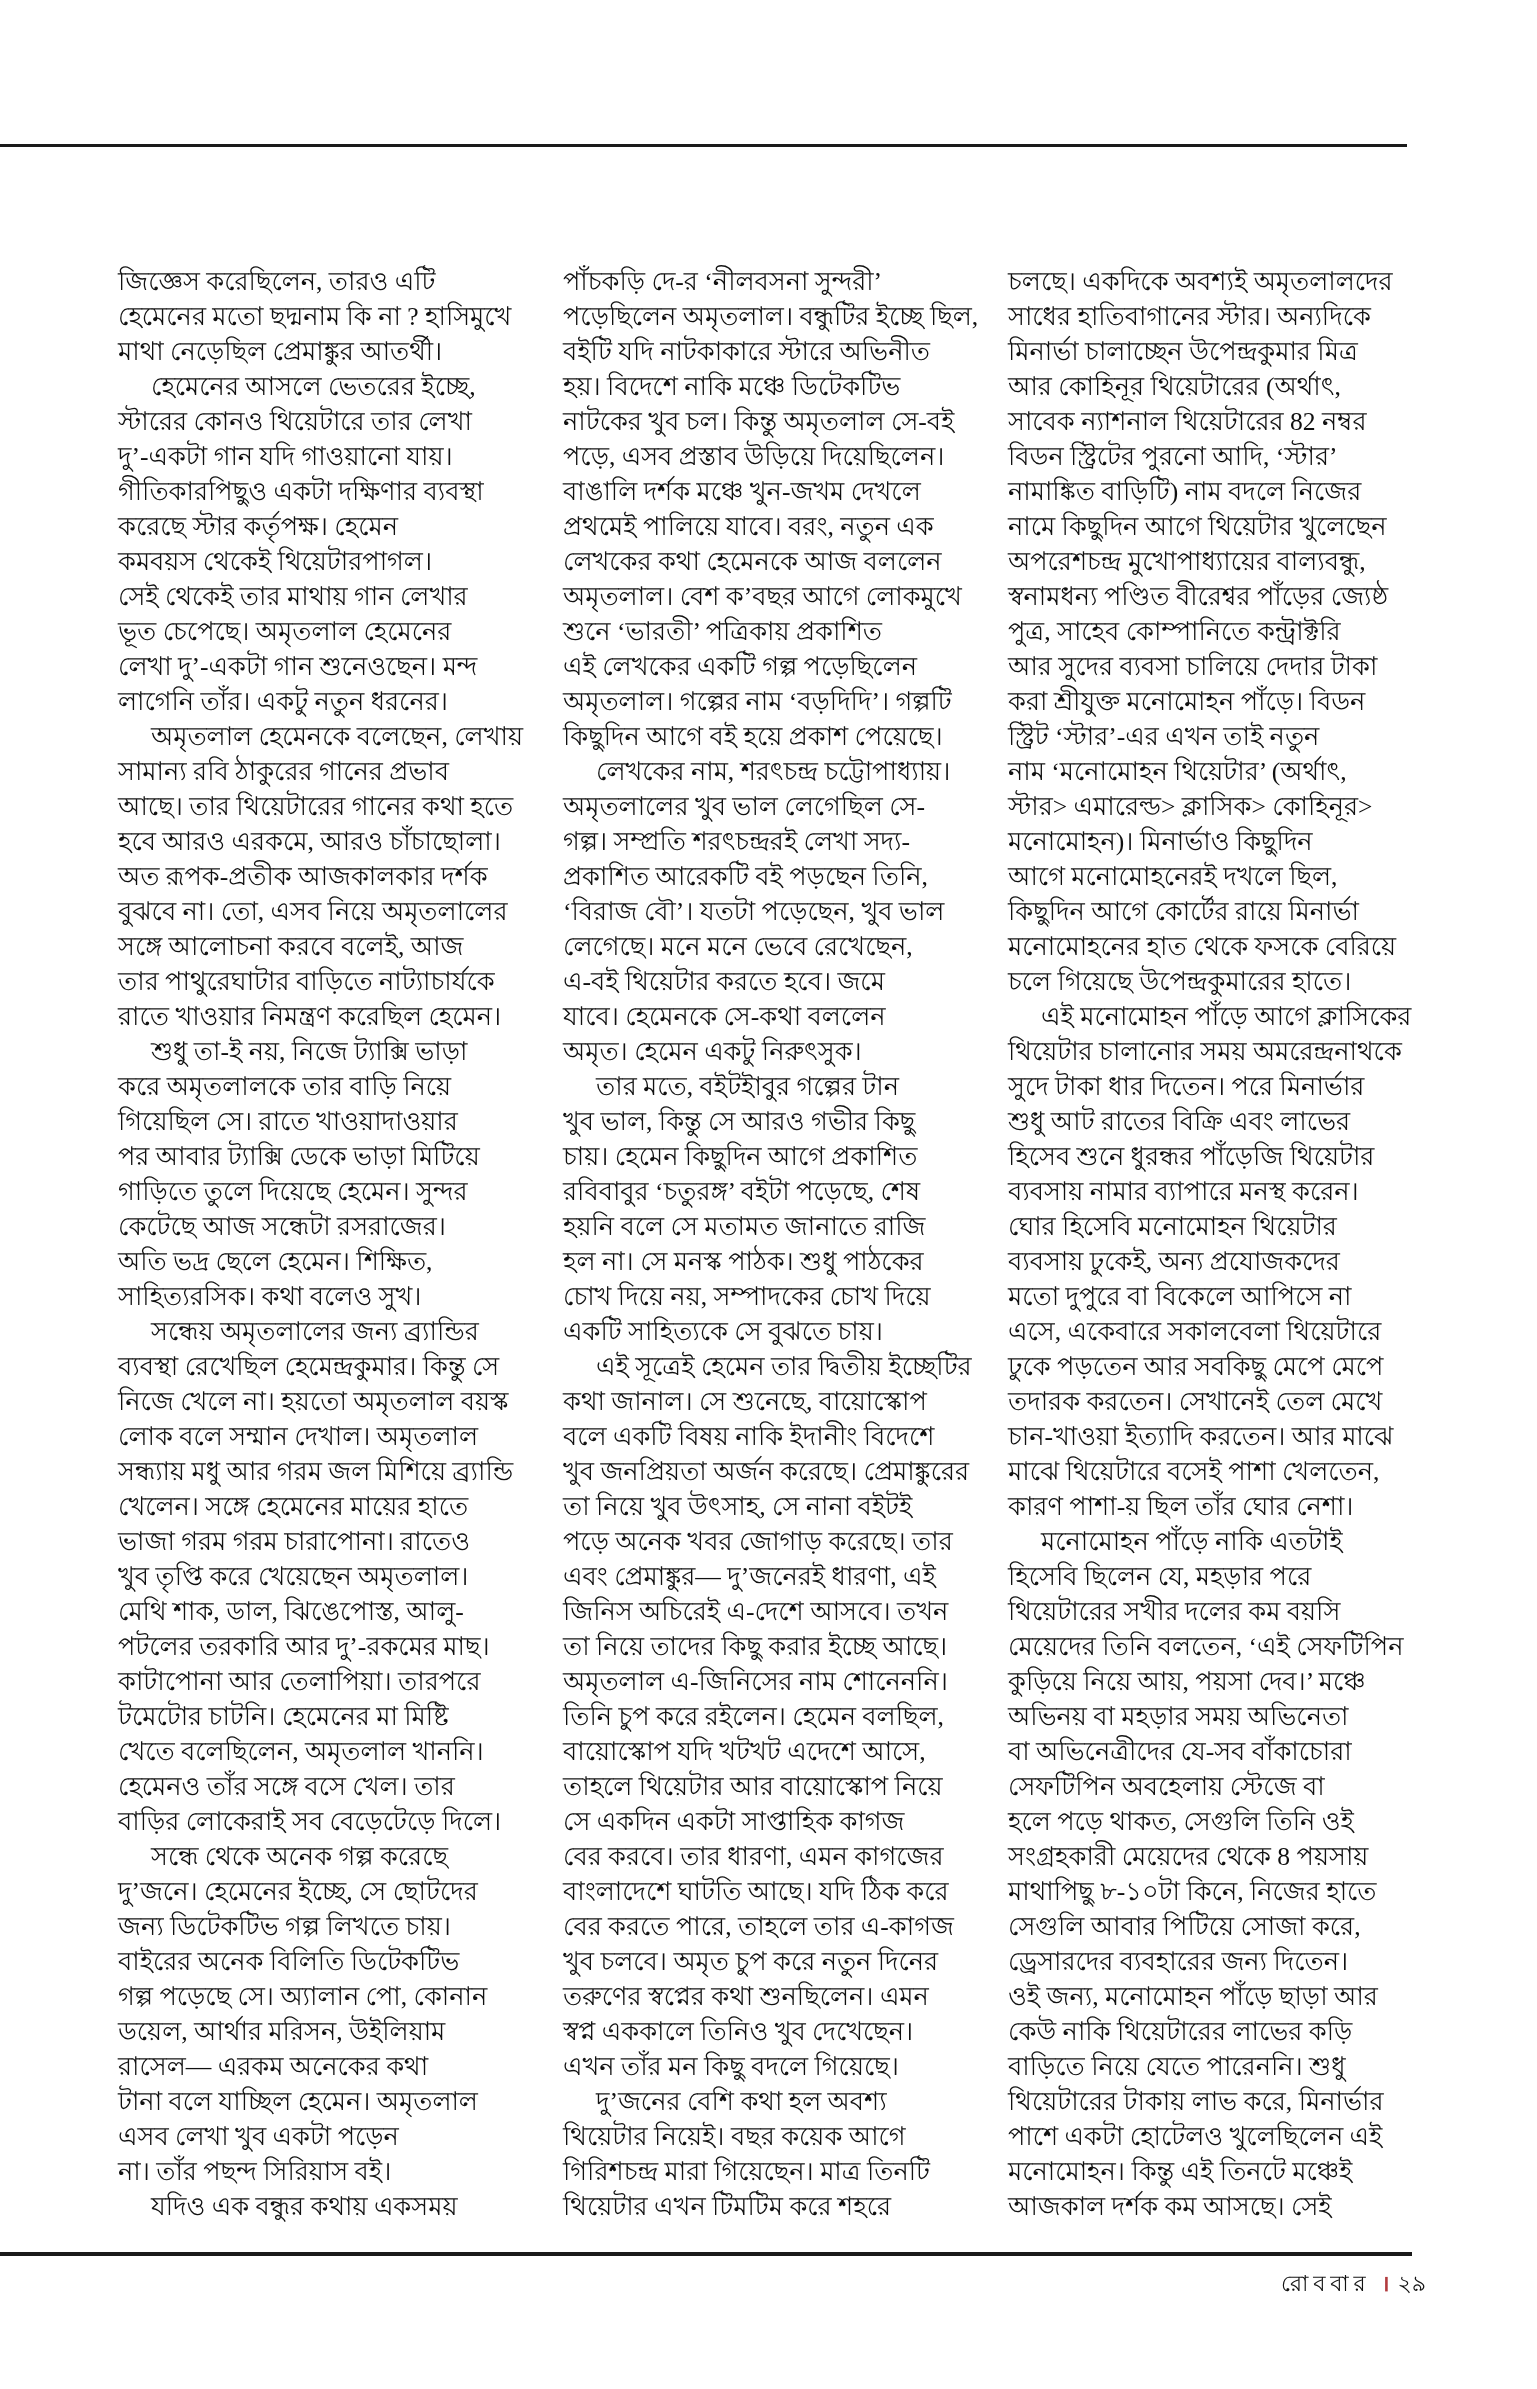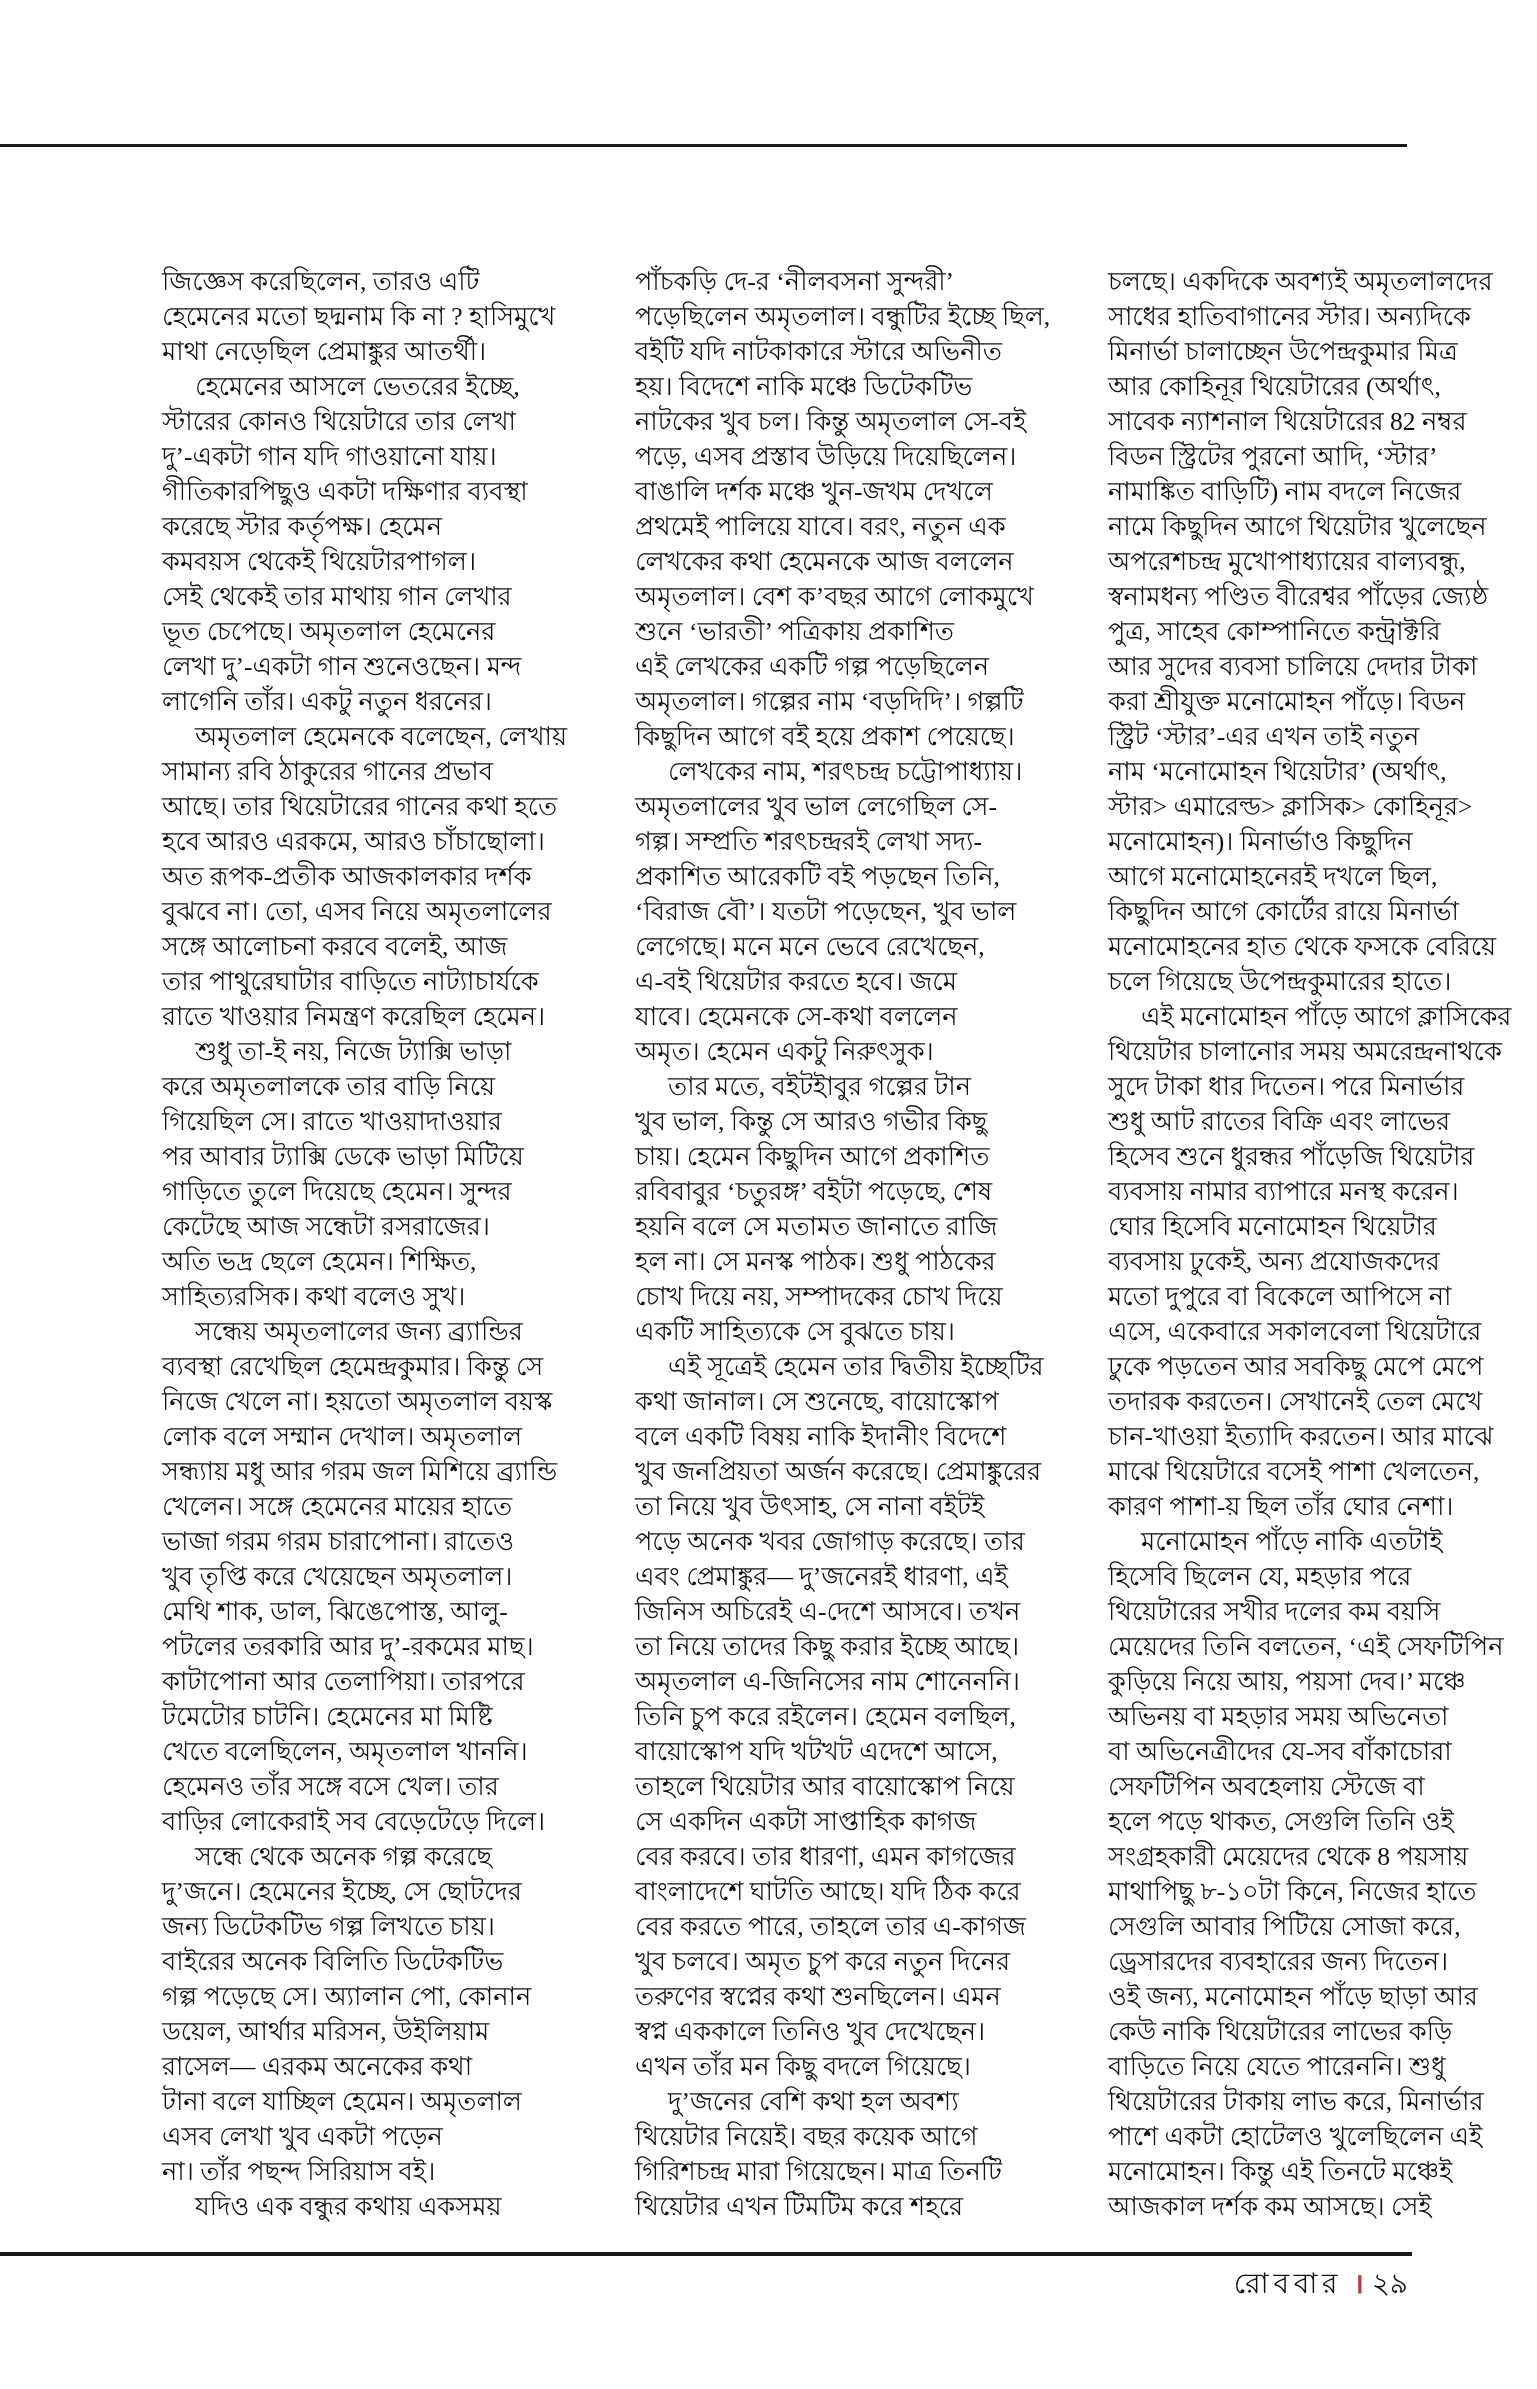--- a/index.html
+++ b/index.html
@@ -30,42 +30,41 @@
     top: 2252px;
     width: 1412px;
     height: 3.9px;
   }
   .columns {
     position: absolute;
     left: 118px;
     top: 264px;
     width: 1287px;
     display: flex;
-    gap: 76px;
-    margin-left: 44px;
+    gap: 48px;
   }
   .column {
     width: 397px;
     flex: 0 0 397px;
   }
   .line {
     font-size: 25.6px;
     line-height: 35px;
     height: 35px;
     white-space: nowrap;
     overflow: visible;
   }
   .line.indent {
     padding-left: 33px;
   }
   .footer {
     position: absolute;
     top: 2268px;
-    right: 130px;
-    font-size: 28px;
+    right: 112px;
+    font-size: 22px;
     line-height: 31px;
     white-space: nowrap;
     margin-left: 44px;
   }
   .footer .mag-name {
     letter-spacing: 4.7px;
   }
   .footer .sep {
     padding: 0 7.8px 0 11px;
     font-weight: bold;

